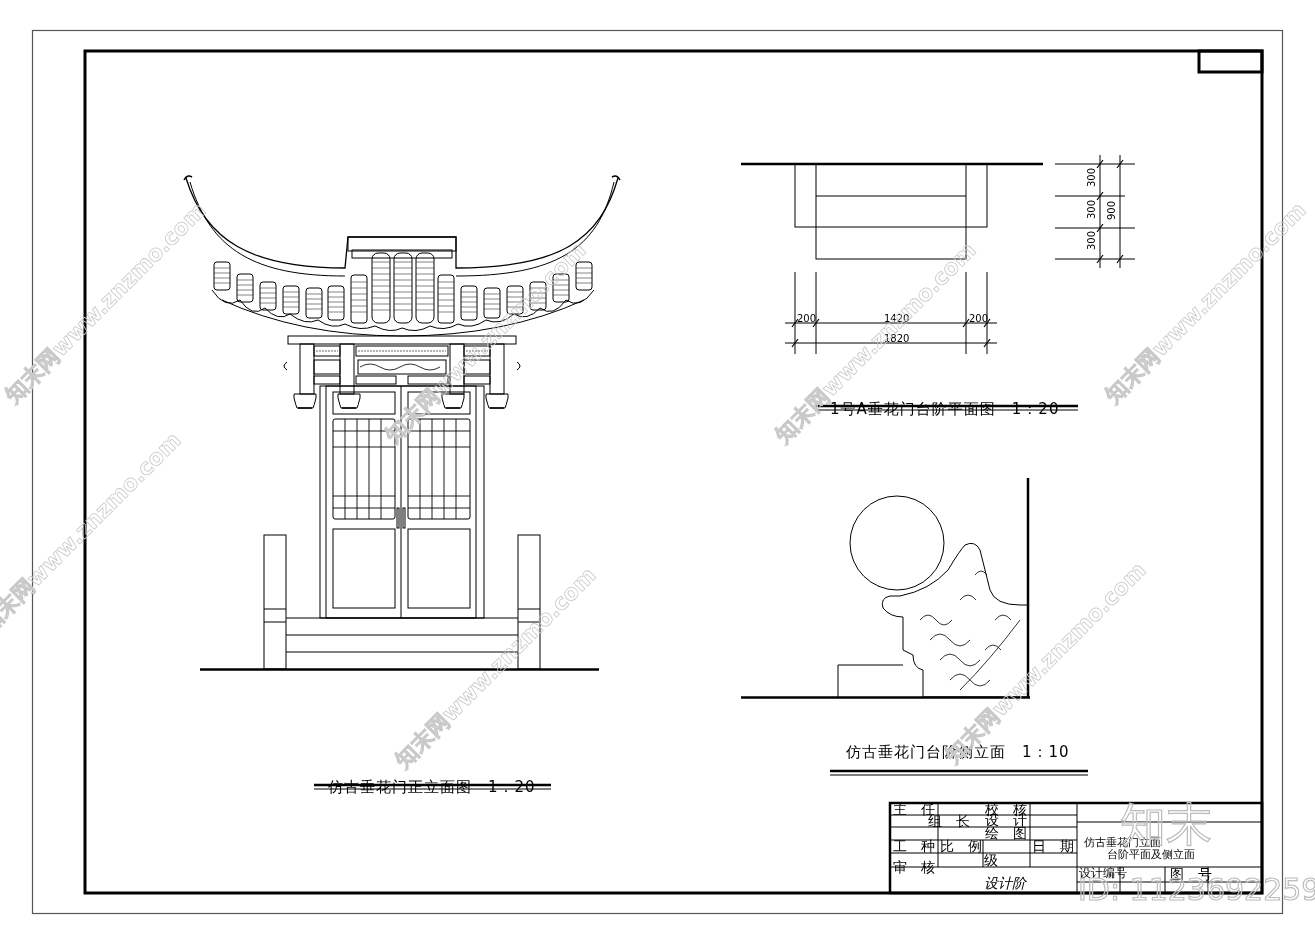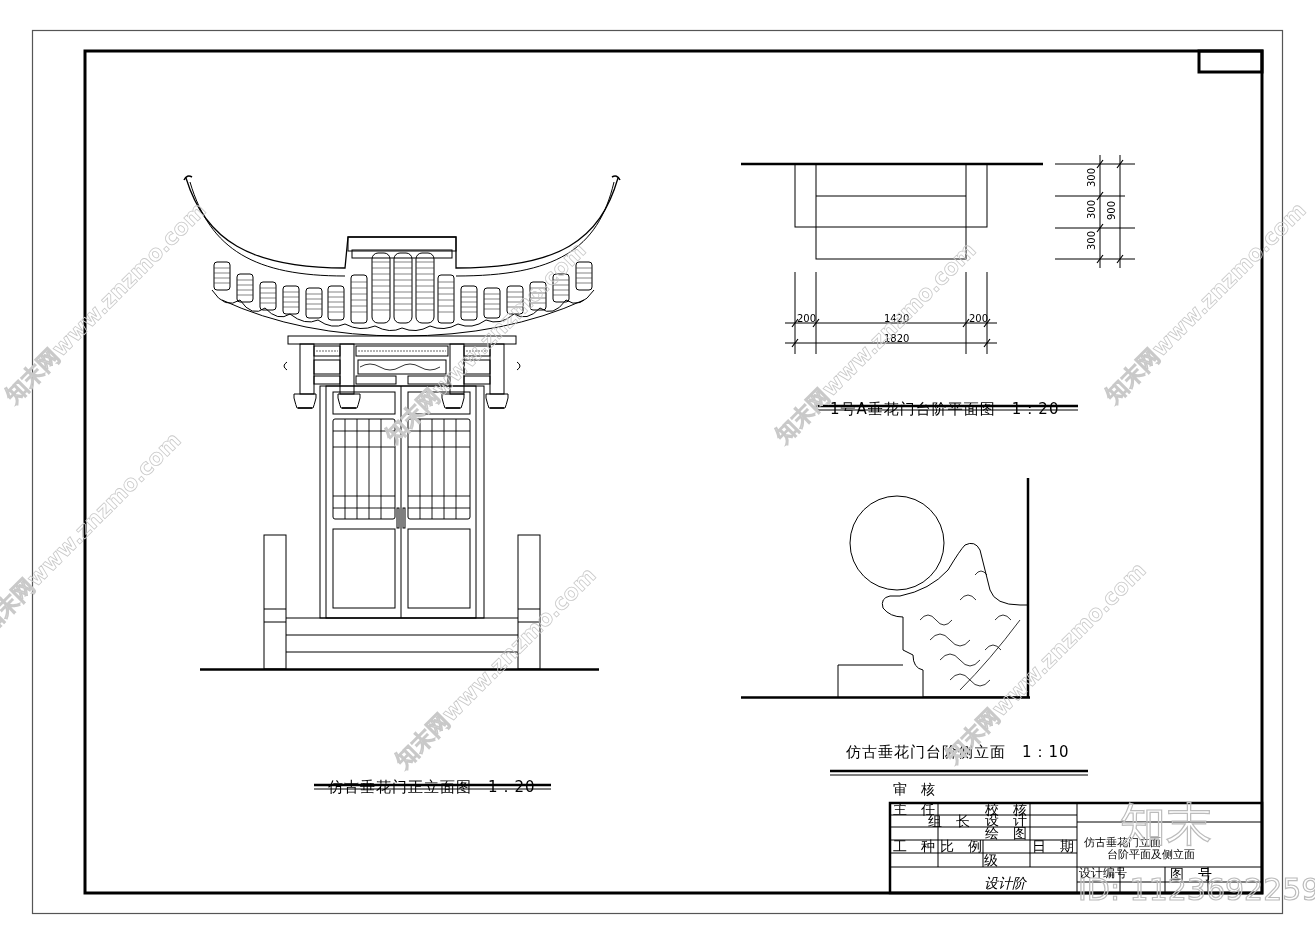--- a/index.html
+++ b/index.html
@@ -162,21 +162,21 @@
 <div class="abs" style="left:1106px;top:220px;font-size:10px;transform:rotate(-90deg);transform-origin:left top;">900</div>
 
 <div class="caption" style="left:328px;top:762px;">仿古垂花门正立面图　1：20</div>
 <div class="caption" style="left:830px;top:384px;">1号A垂花门台阶平面图　1：20</div>
 <div class="caption" style="left:846px;top:727px;">仿古垂花门台阶侧立面　1：10</div>
 
 <div class="tb-cell" style="left:893px;top:804px;">主　任</div>
 <div class="tb-cell" style="left:985px;top:804px;">校　核</div>
 <div class="tb-cell" style="left:928px;top:816px;">组　长</div>
 <div class="tb-cell" style="left:985px;top:816px;font-family:Liberation Mono, monospace;">设　计</div>
-<div class="tb-cell" style="left:893px;top:784px;">审　核</div>
+<div class="tb-cell" style="left:893px;top:862px;">审　核</div>
 <div class="tb-cell" style="left:985px;top:828px;">绘　图</div>
 <div class="tb-cell" style="left:893px;top:841px;">工　种</div>
 <div class="tb-cell" style="left:940px;top:841px;">比　例</div>
 <div class="tb-cell" style="left:984px;top:878px;font-style:italic;">设计阶</div>
 <div class="tb-cell" style="left:1032px;top:841px;">日　期</div>
 <div class="tb-cell" style="left:984px;top:855px;">级</div>
 <div class="tb-cell" style="left:1084px;top:837px;font-size:11px;">仿古垂花门立面</div>
 <div class="tb-cell" style="left:1107px;top:849px;font-size:11px;">台阶平面及侧立面</div>
 <div class="tb-cell" style="left:1079px;top:868px;font-size:12px;">设计编号</div>
 <div class="tb-cell" style="left:1170px;top:869px;">图　号</div>

